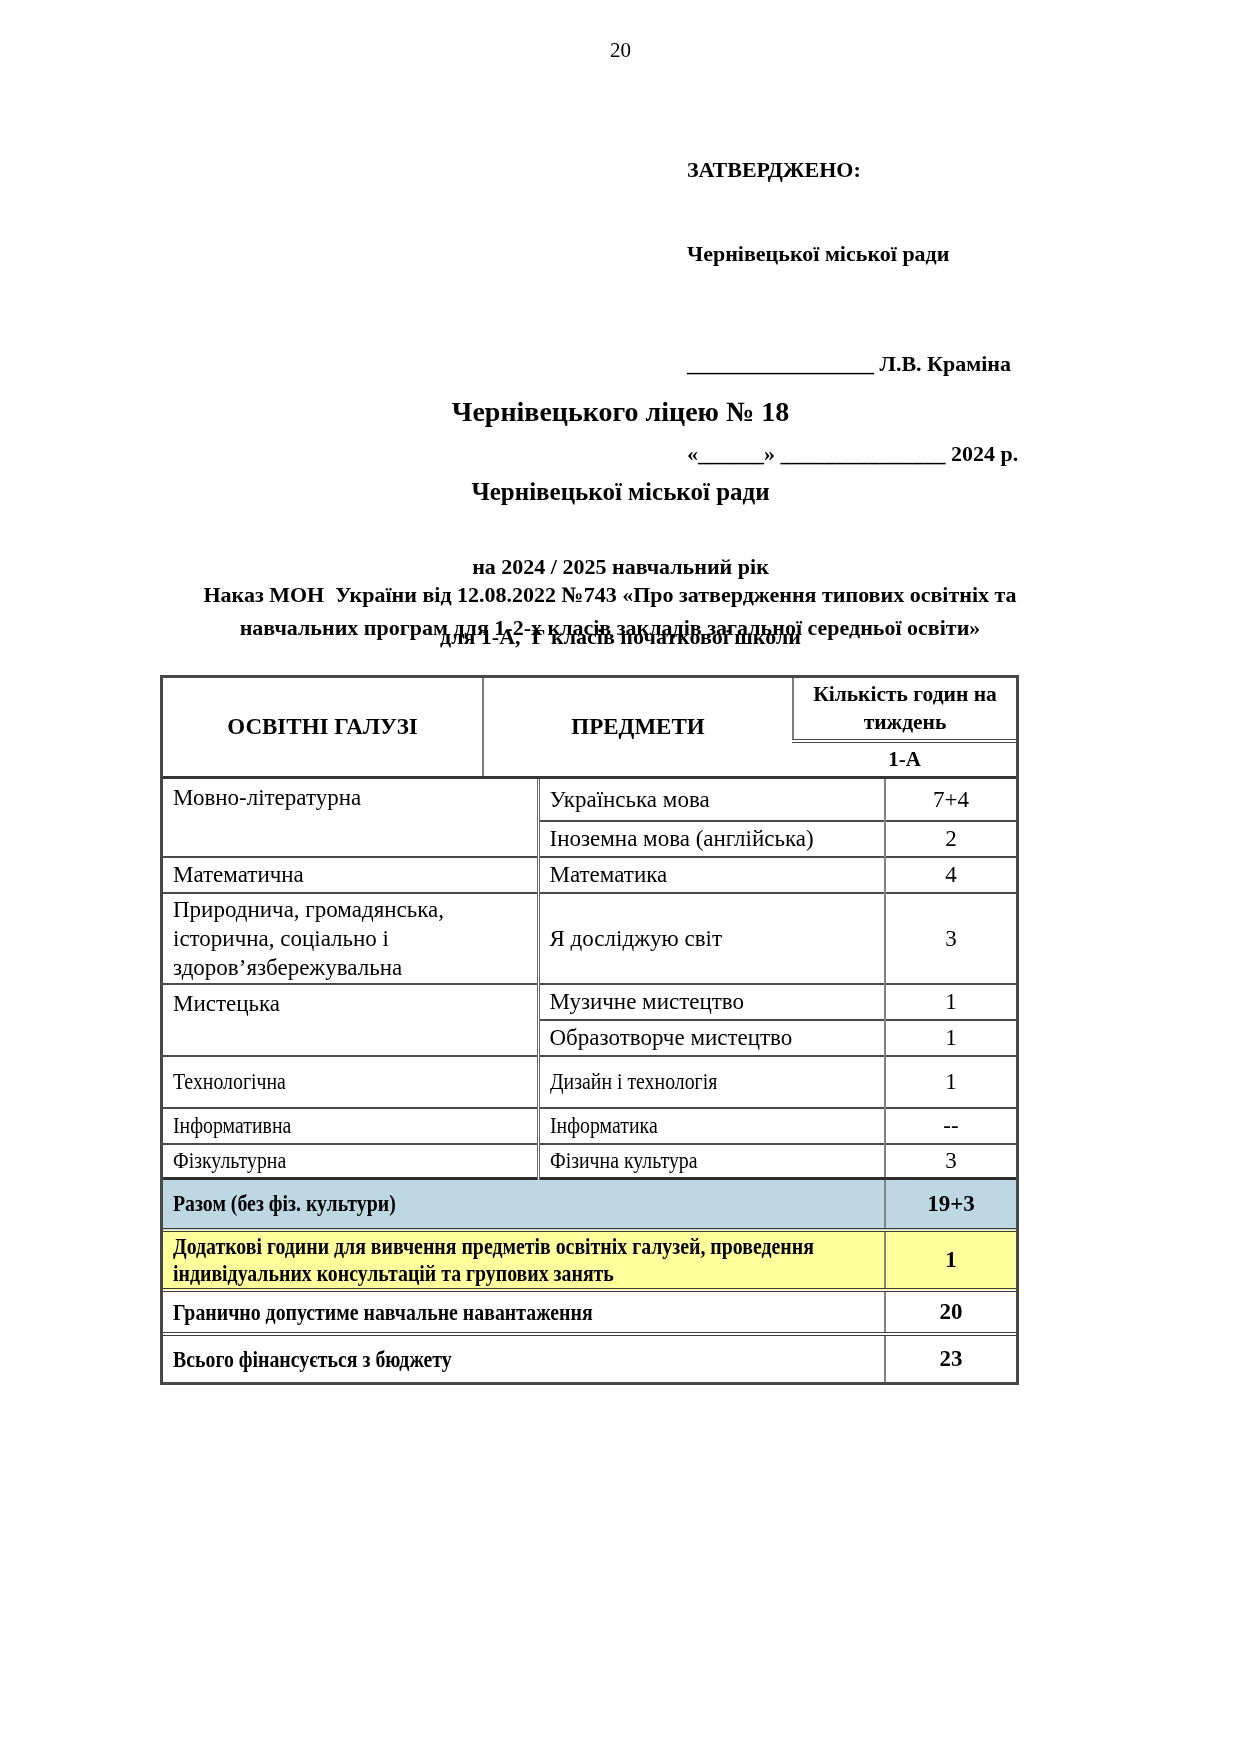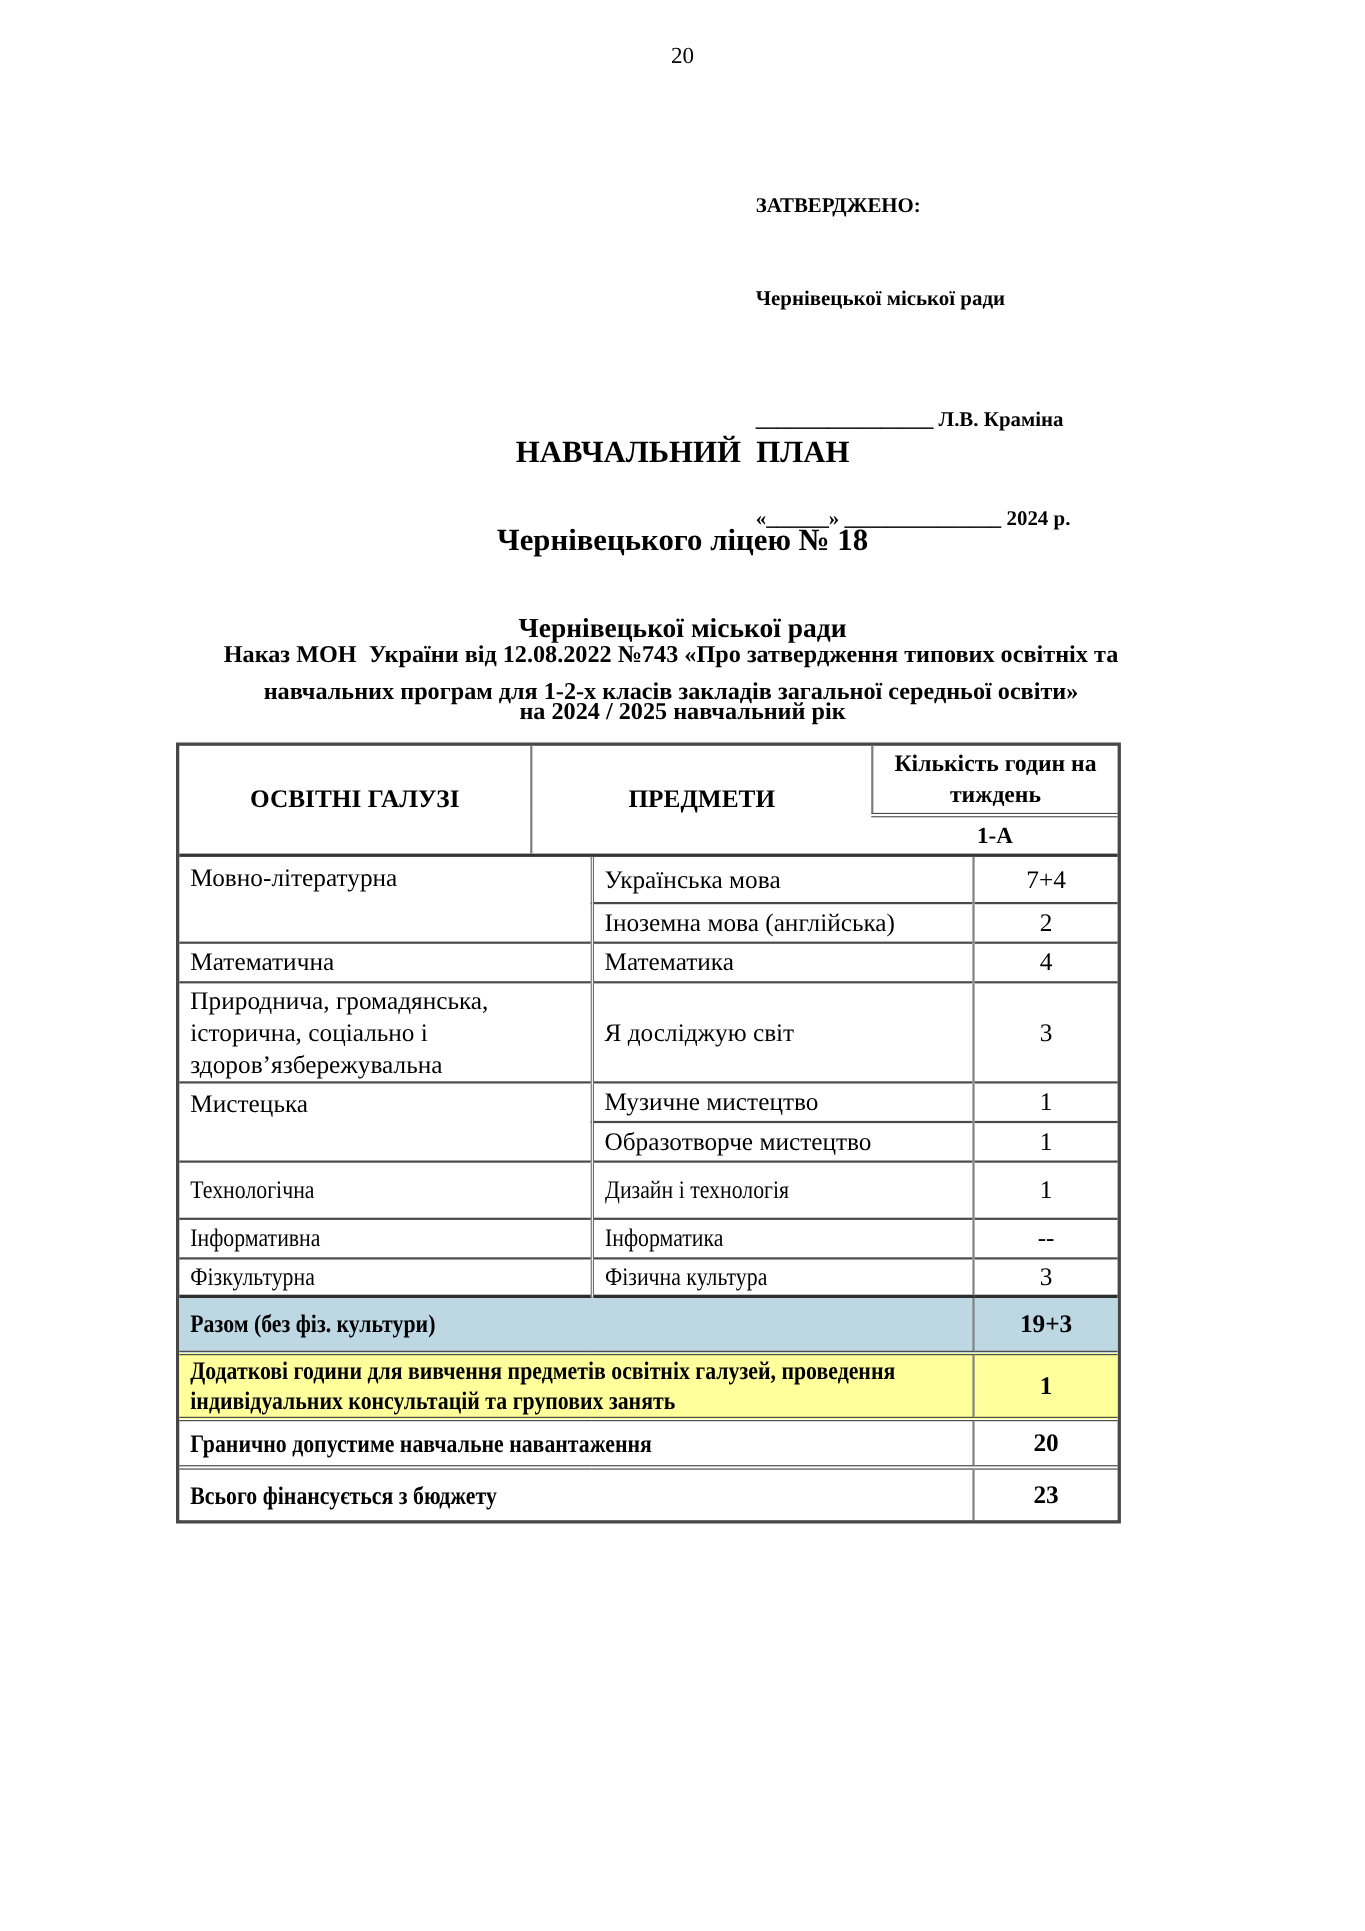--- a/index.html
+++ b/index.html
@@ -2,22 +2,22 @@
 <html><head>
 <meta charset="utf-8">
 <style>
   html,body { margin:0; padding:0; background:#fff; }
   .page { position:relative; width:1241px; height:1755px; background:#ffffff;
           font-family:"Liberation Serif", serif; color:#000; overflow:hidden; }
 
   .page-number { position:absolute; top:38px; left:0; width:1241px; text-align:center;
                  font-size:21px; }
 
-  .approval { position:absolute; left:687px; top:118px; font-weight:bold;
-              font-size:19px; line-height:28px; white-space:pre-wrap; }
+  .approval { position:absolute; left:687px; top:100px; font-weight:bold;
+              font-size:22px; line-height:28px; white-space:pre-wrap; }
   .approval .sig  { margin-top:26px; }
   .approval .date { margin-top:6px; }
 
   .title-block { position:absolute; top:360px; left:0; width:1241px; text-align:center;
                  font-weight:bold; white-space:pre-wrap; }
   .t1 { font-size:28px; margin:0 0 12px 0; }
   .t2 { font-size:28px; margin:0 0 14px 0; }
   .t3 { font-size:25px; margin:0 0 12px 0; }
   .t4 { font-size:22px; margin:0 0 8px 0; }
   .t5 { font-size:22px; margin:0; }
@@ -68,21 +68,20 @@
   <div class="page-number">20</div>
 
   <div class="approval">
     <div>ЗАТВЕРДЖЕНО:</div>
     <div>Чернівецької міської ради</div>
     <div class="sig">_________________ Л.В. Краміна</div>
     <div class="date">«______» _______________ 2024 р.</div>
   </div>
 
   <div class="title-block">
-    <div class="t1">НАВЧАЛЬНИЙ  ПЛАН</div>
     <div class="t2">Чернівецького ліцею № 18</div>
     <div class="t3">Чернівецької міської ради</div>
     <div class="t4">на 2024 / 2025 навчальний рік</div>
     <div class="t5">для 1-А,  Г класів початкової школи</div>
   </div>
 
   <div class="order-note">Наказ МОН  України від 12.08.2022 №743 «Про затвердження типових освітніх та навчальних програм для 1-2-х класів закладів загальної середньої освіти»</div>
 
   <div class="tbl">
 

